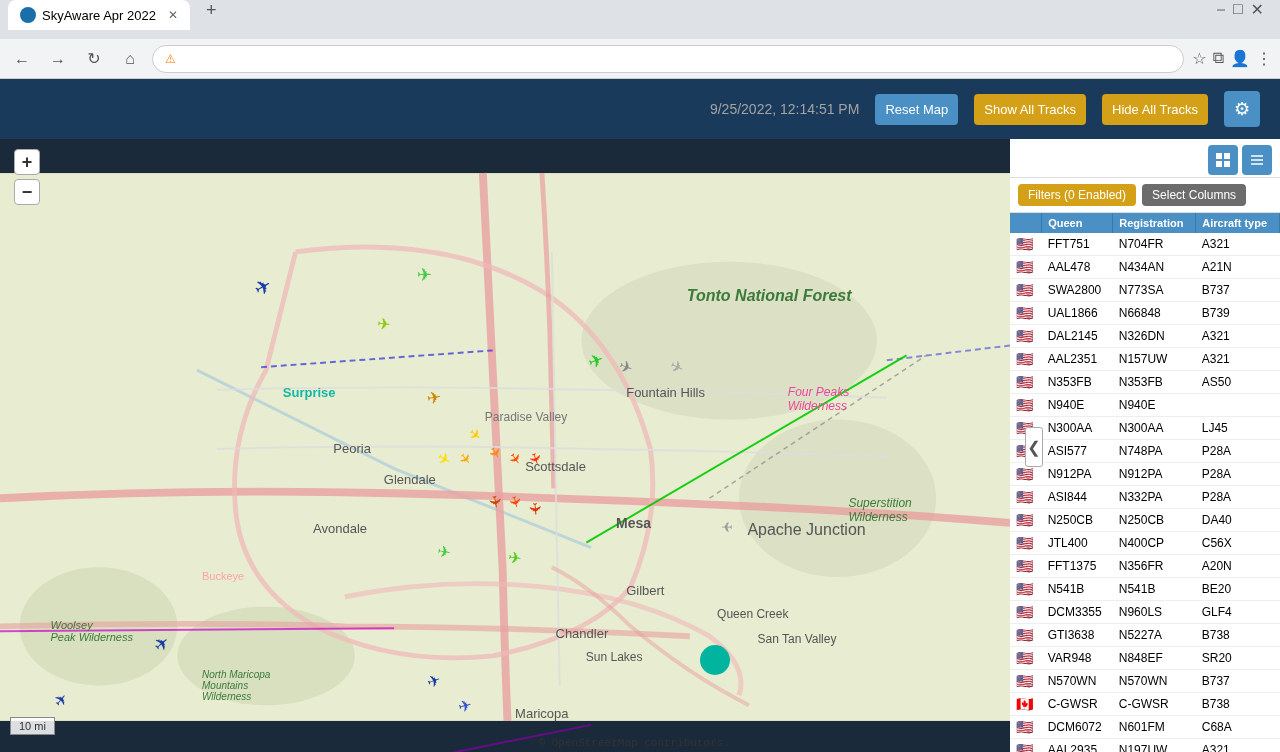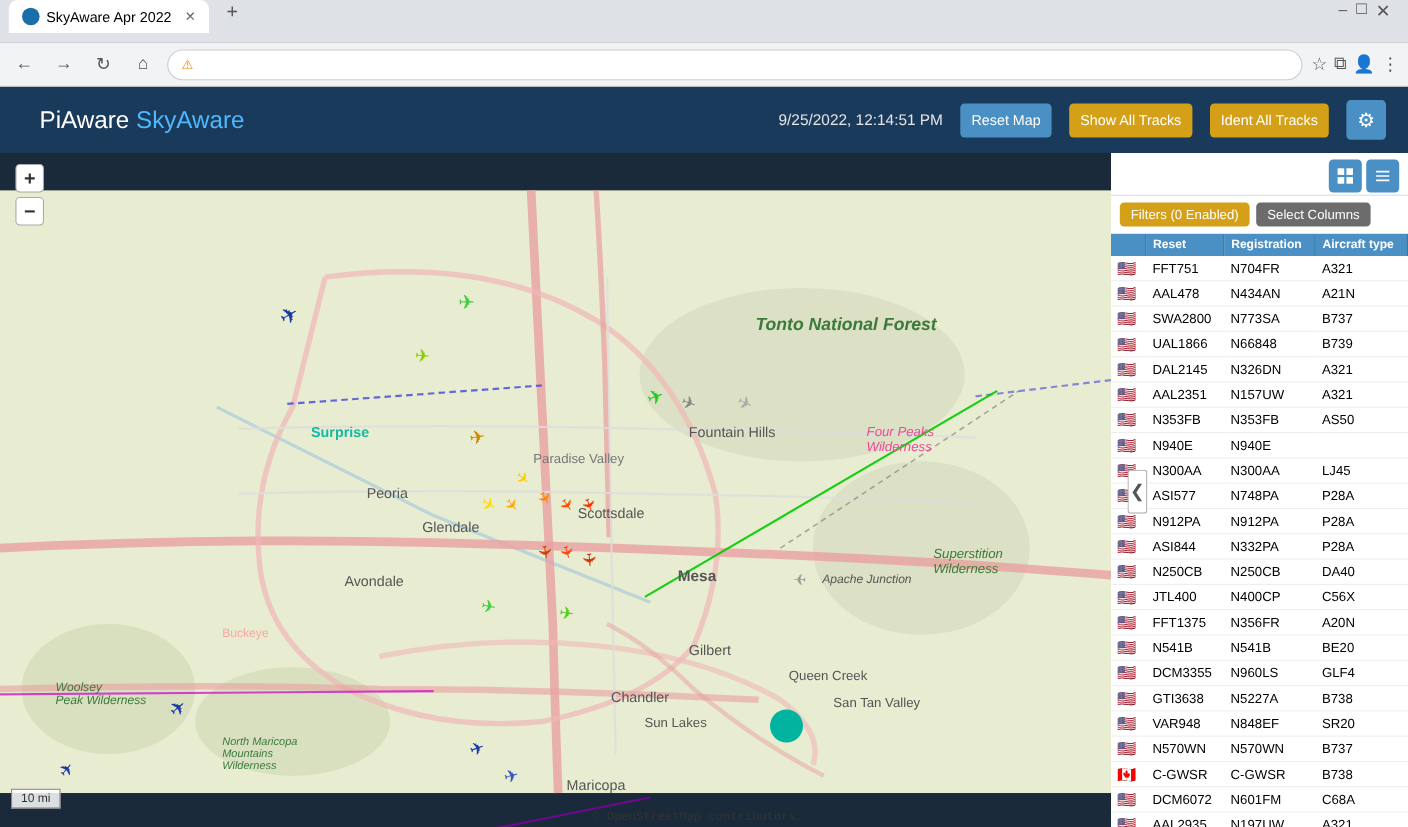--- a/index.html
+++ b/index.html
@@ -21,21 +21,21 @@
     .address-bar-actions { display: flex; gap: 6px; color: #555; font-size: 16px; }
 
     
     .app-header { background: #1a3a5c; height: 60px; display: flex; align-items: center; padding: 0 20px; gap: 16px; position: relative; z-index: 100; }
     .brand { display: flex; align-items: center; gap: 8px; background: white; padding: 4px 10px; border-radius: 4px; }
     .brand-logo { width: 40px; height: 32px; }
     .brand-name { color: #1a3a5c; font-weight: bold; font-size: 14px; line-height: 1.1; }
     .app-title { font-size: 22px; color: white; margin-left: 16px; }
     .app-title span.sky { color: #4db8ff; }
     .header-spacer { flex: 1; }
-    .datetime { color: #e5e5e5; font-size: 14px; }
+    .datetime { color: #a3a3a3; font-size: 14px; }
     .header-btn { background: #4a90c4; color: white; border: none; border-radius: 4px; padding: 8px 10px; font-size: 13px; cursor: pointer; font-weight: 500; }
     .header-btn.yellow { background: #d4a017; }
     .settings-btn { background: #4a90c4; color: white; border: none; border-radius: 4px; width: 36px; height: 36px; font-size: 18px; cursor: pointer; display: flex; align-items: center; justify-content: center; }
 
     
     .main-content { display: flex; height: calc(752px - 36px - 40px - 60px); position: relative; }
     .map-container { flex: 1; position: relative; overflow: hidden; }
 
     
     .zoom-controls { position: absolute; left: 14px; top: 10px; z-index: 200; display: flex; flex-direction: column; gap: 4px; }
@@ -94,29 +94,25 @@
   </div>
   <div class="address-bar-actions">
     <span>☆</span>
     <span>⧉</span>
     <span>👤</span>
     <span>⋮</span>
   </div>
 </div>
 
 <div class="app-header">
-  <div class="app-title">
-    <span>PiAware</span>
-    <span class="sky"> <span>SkyAware</span></span>
-  </div>
   <div class="header-spacer"></div>
   <span class="datetime">9/25/2022, 12:14:51 PM</span>
   <button class="header-btn">Reset Map</button>
   <button class="header-btn yellow">Show All Tracks</button>
-  <button class="header-btn yellow">Ident All Tracks</button>
+  <button class="header-btn yellow">Hide All Tracks</button>
   <button class="settings-btn">⚙</button>
 </div>
 
 <div class="main-content">
 
   <div class="map-container">
 
     <svg width="100%" height="100%" viewBox="0 0 1025 556" style="position:absolute;top:0;left:0;">
 
       <rect width="1025" height="556" fill="#e8ecd0"></rect>
@@ -170,21 +166,21 @@
       <span style="position:absolute;left:33%;top:49%;font-size:13px;color:#555;">Peoria</span>
       <span style="position:absolute;left:38%;top:54%;font-size:13px;color:#555;">Glendale</span>
       <span style="position:absolute;left:31%;top:62%;font-size:13px;color:#555;">Avondale</span>
       <span style="position:absolute;left:20%;top:70%;font-size:11px;color:#fca5a5;">Buckeye</span>
       <span style="position:absolute;left:52%;top:52%;font-size:13px;color:#555;">Scottsdale</span>
       <span style="position:absolute;left:48%;top:44%;font-size:12px;color:#777;">Paradise Valley</span>
       <span style="position:absolute;left:62%;top:40%;font-size:13px;color:#555;">Fountain Hills</span>
       <span style="position:absolute;left:61%;top:61%;font-size:14px;color:#555;font-weight:600;">Mesa</span>
       <span style="position:absolute;left:62%;top:72%;font-size:13px;color:#555;">Gilbert</span>
       <span style="position:absolute;left:55%;top:79%;font-size:13px;color:#555;">Chandler</span>
-      <span style="position:absolute;left:74%;top:62%;font-size:11px;color:#555;font-style:italic;">Apache Junction</span>
+      <span style="position:absolute;left:74%;top:62%;font-size:16px;color:#555;">Apache Junction</span>
       <span style="position:absolute;left:71%;top:76%;font-size:12px;color:#555;">Queen Creek</span>
       <span style="position:absolute;left:58%;top:83%;font-size:12px;color:#555;">Sun Lakes</span>
       <span style="position:absolute;left:75%;top:80%;font-size:12px;color:#555;">San Tan Valley</span>
       <span style="position:absolute;left:51%;top:92%;font-size:13px;color:#555;">Maricopa</span>
       <span style="position:absolute;left:68%;top:24%;font-size:16px;color:#3a7a3a;font-style:italic;font-weight:600;">Tonto National Forest</span>
       <span style="position:absolute;left:78%;top:40%;font-size:12px;color:#ec4899;font-style:italic;">Four Peaks<br>Wilderness</span>
       <span style="position:absolute;left:84%;top:58%;font-size:12px;color:#3a7a3a;font-style:italic;">Superstition<br>Wilderness</span>
       <span style="position:absolute;left:5%;top:78%;font-size:11px;color:#3a7a3a;font-style:italic;">Woolsey<br>Peak Wilderness</span>
       <span style="position:absolute;left:20%;top:86%;font-size:10px;color:#3a7a3a;font-style:italic;">North Maricopa<br>Mountains<br>Wilderness</span>
     </div>
@@ -264,21 +260,21 @@
     <div class="sidebar-header">
       <button class="filters-btn">Filters (0 Enabled)</button>
       <button class="select-cols-btn">Select Columns</button>
     </div>
 
     <div class="table-scroll">
       <table class="aircraft-table">
         <thead>
           <tr>
             <th></th>
-            <th>Reset</th>
+            <th>Queen</th>
             <th>Registration</th>
             <th>Aircraft type</th>
           </tr>
         </thead>
         <tbody id="aircraft-tbody">
         <tr>
     <td><span class="flag">🇺🇸</span></td>
     <td>FFT751</td>
     <td>N704FR</td>
     <td>A321</td>

